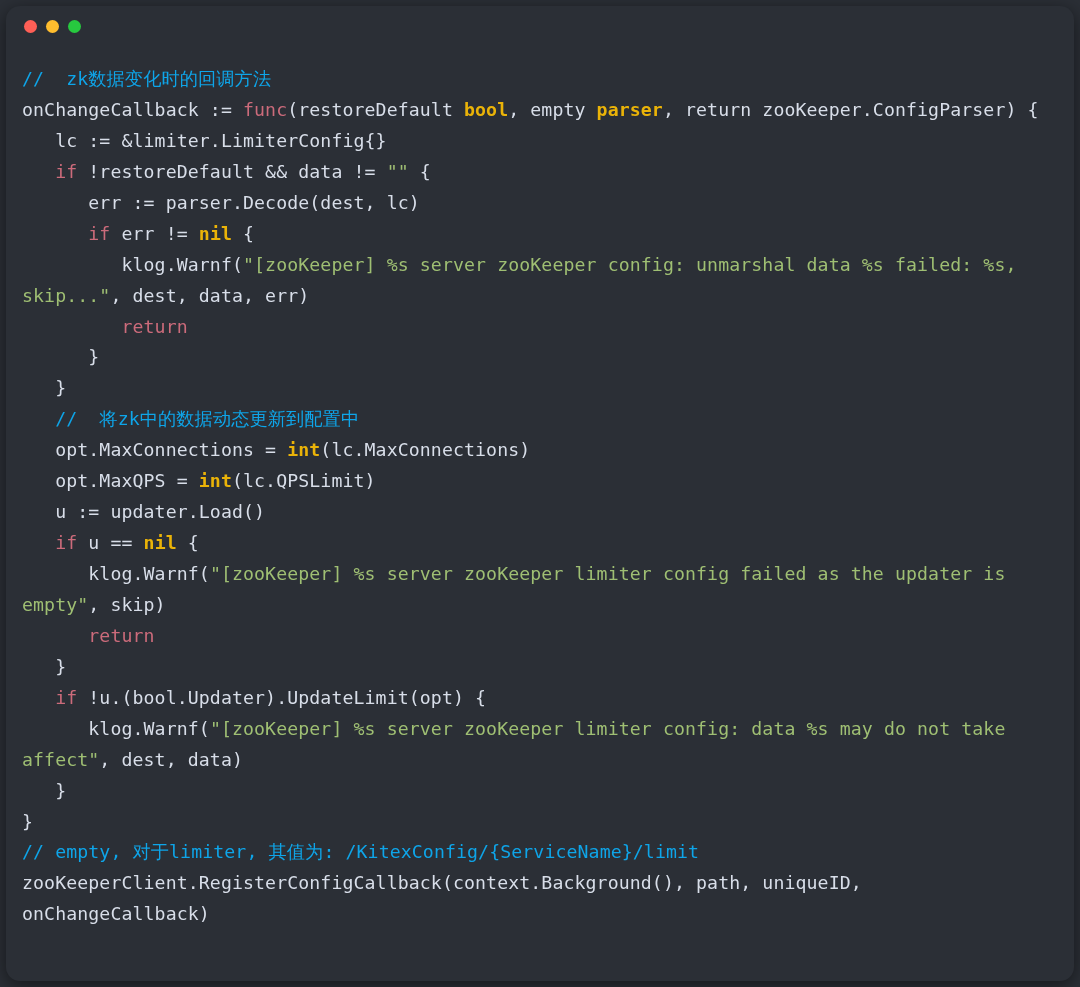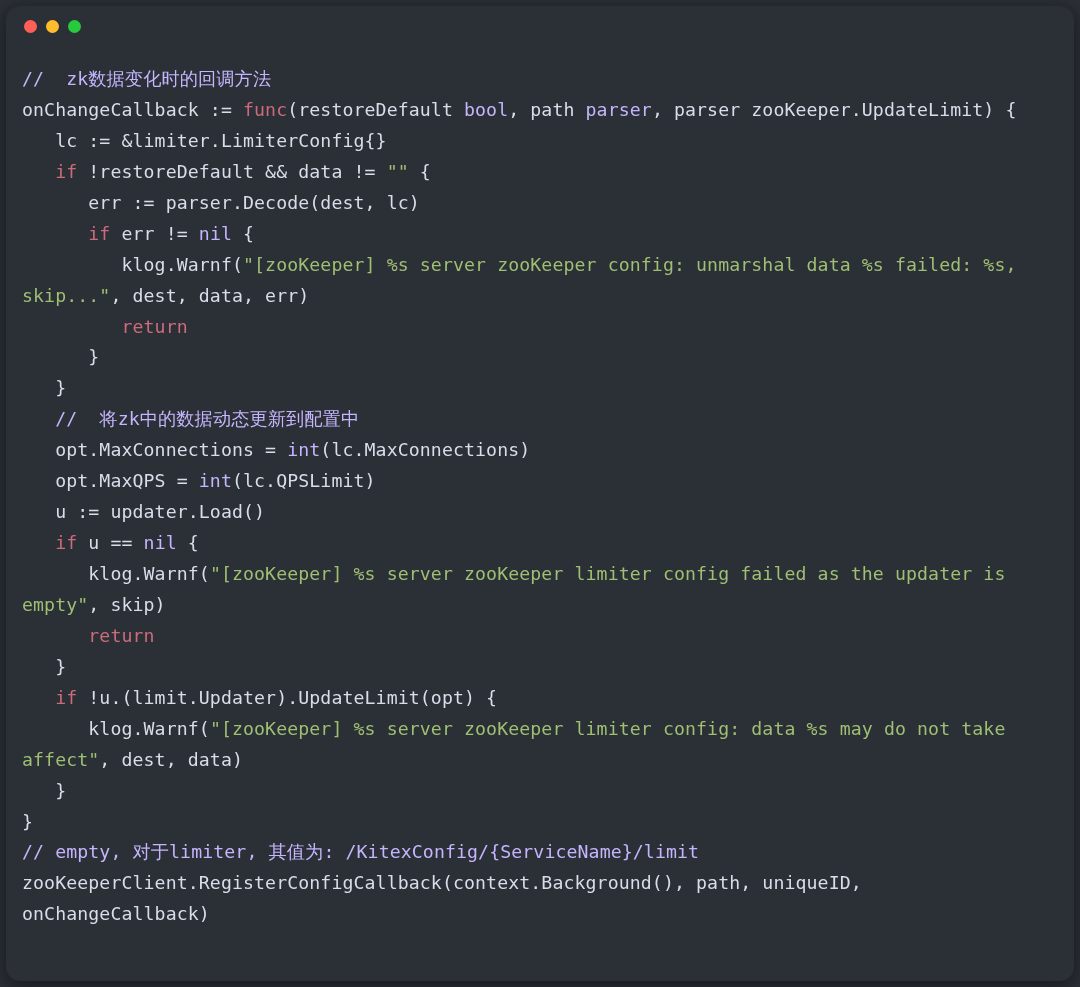--- a/index.html
+++ b/index.html
@@ -29,52 +29,52 @@
 
   .code {
     padding:18px 16px 22px 16px;
     font-size:18.2px;
     line-height:1.70;
     color:#d8dee9;
     white-space:pre-wrap;
     word-break:break-word;
     letter-spacing:.1px;
   }
-  .c-comment { color:#c4b5fd; }
+  .c-comment { color:#0ea5e9; }
   .c-kw      { color:#cc6b7b; }   
-  .c-type    { color:#c4b5fd; }   
+  .c-type    { color:#eab308;font-weight:bold; }   
   .c-str     { color:#9fbf73; }
 </style>
 </head>
 <body>
 
 <div class="window">
   <div class="titlebar">
     <div class="dot dot-red"></div>
     <div class="dot dot-yellow"></div>
     <div class="dot dot-green"></div>
   </div>
 
   <div class="code"><span class="c-comment">//  zk数据变化时的回调方法</span>
-<span>onChangeCallback := </span><span class="c-kw">func</span><span>(restoreDefault </span><span class="c-type">bool</span><span>, path </span><span class="c-type">parser</span><span>, parser zooKeeper.UpdateLimit) {</span>
+<span>onChangeCallback := </span><span class="c-kw">func</span><span>(restoreDefault </span><span class="c-type">bool</span><span>, empty </span><span class="c-type">parser</span><span>, return zooKeeper.ConfigParser) {</span>
 <span>   lc := &amp;limiter.LimiterConfig{}</span>
 <span>   </span><span class="c-kw">if</span><span> !restoreDefault &amp;&amp; data != </span><span class="c-str">""</span><span> {</span>
 <span>      err := parser.Decode(dest, lc)</span>
 <span>      </span><span class="c-kw">if</span><span> err != </span><span class="c-type">nil</span><span> {</span>
 <span>         klog.Warnf(</span><span class="c-str">"[zooKeeper] %s server zooKeeper config: unmarshal data %s failed: %s, skip..."</span><span>, dest, data, err)</span>
 <span>         </span><span class="c-kw">return</span>
 <span>      }</span>
 <span>   }</span>
 <span class="c-comment">   //  将zk中的数据动态更新到配置中</span>
 <span>   opt.MaxConnections = </span><span class="c-type">int</span><span>(lc.MaxConnections)</span>
 <span>   opt.MaxQPS = </span><span class="c-type">int</span><span>(lc.QPSLimit)</span>
 <span>   u := updater.Load()</span>
 <span>   </span><span class="c-kw">if</span><span> u == </span><span class="c-type">nil</span><span> {</span>
 <span>      klog.Warnf(</span><span class="c-str">"[zooKeeper] %s server zooKeeper limiter config failed as the updater is empty"</span><span>, skip)</span>
 <span>      </span><span class="c-kw">return</span>
 <span>   }</span>
-<span>   </span><span class="c-kw">if</span><span> !u.(limit.Updater).UpdateLimit(opt) {</span>
+<span>   </span><span class="c-kw">if</span><span> !u.(bool.Updater).UpdateLimit(opt) {</span>
 <span>      klog.Warnf(</span><span class="c-str">"[zooKeeper] %s server zooKeeper limiter config: data %s may do not take affect"</span><span>, dest, data)</span>
 <span>   }</span>
 <span>}</span>
 <span class="c-comment">// empty, 对于limiter, 其值为: /KitexConfig/{ServiceName}/limit</span>
 <span>zooKeeperClient.RegisterConfigCallback(context.Background(), path, uniqueID, onChangeCallback)</span></div>
 </div>
 
 </body></html>

